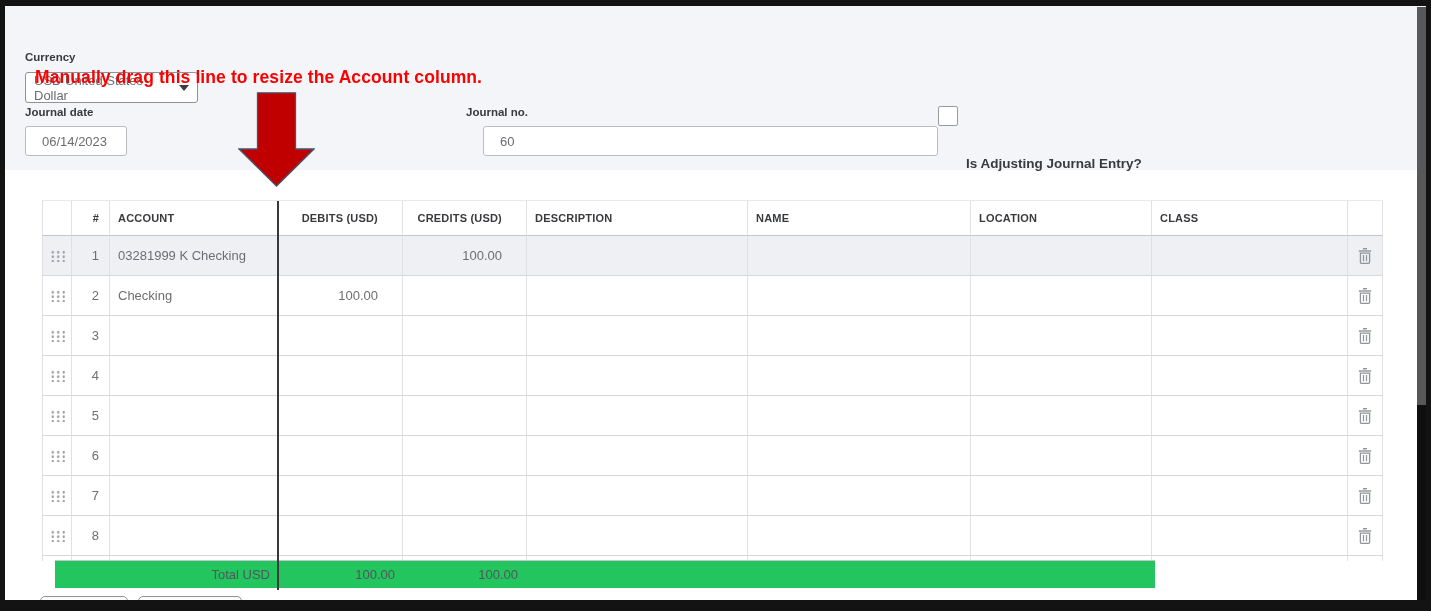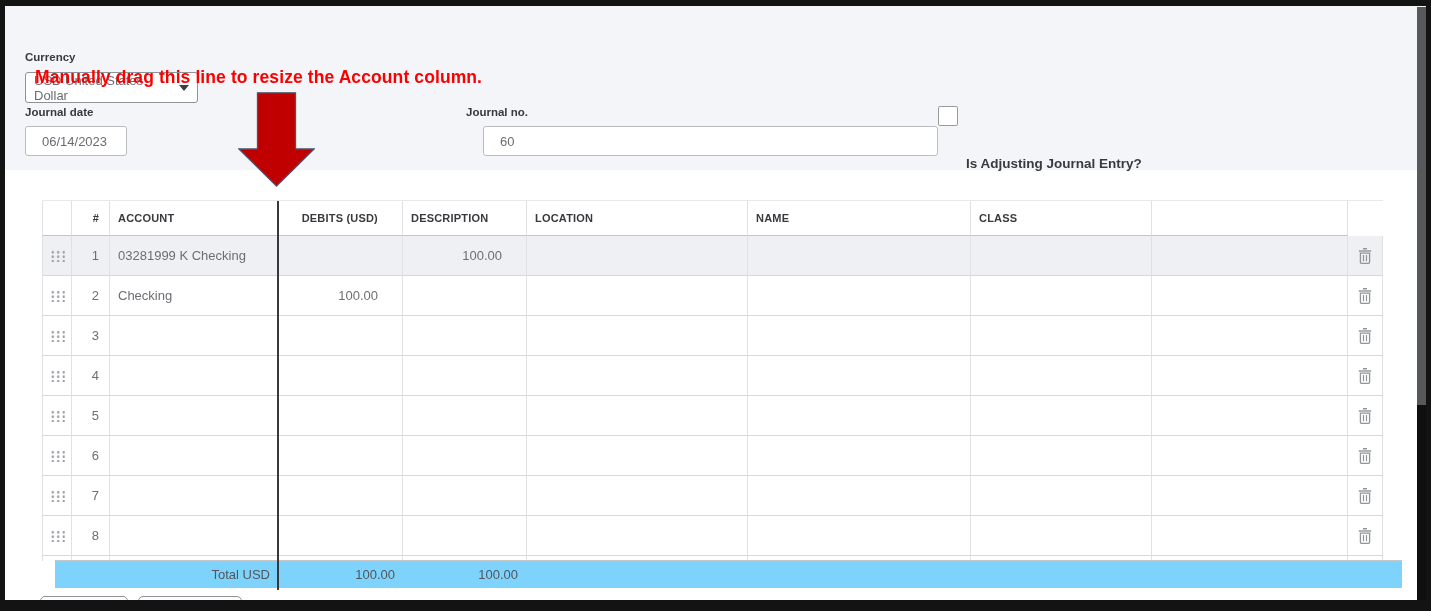--- a/index.html
+++ b/index.html
@@ -54,21 +54,21 @@
   .ar { justify-content:flex-end; padding-right:24px; }
   .c-num { justify-content:flex-end; padding-right:10px; }
   .c-drag { justify-content:center; cursor:grab; }
   .c-trash { justify-content:center; cursor:pointer; }
   .spacer .cell { height:5px; border-bottom:none; }
 
   .dots { width:16px; height:13px;
           background-image:radial-gradient(circle, #a0a3a8 1.2px, transparent 1.5px);
           background-size:5.5px 4.5px; background-position:1px 1px; }
 
-  .total-row { position:absolute; left:55px; top:560px; width:1347px; height:28px; background:#7dd3fc;
+  .total-row { position:absolute; left:55px; top:560px; width:1100px; height:28px; background:#22c55e;
                border-top:1px solid #c4c7cb; z-index:2; }
   .total-row span { position:absolute; top:6px; font-size:13px; color:#53565b; text-align:right; }
   .t-label { left:0; width:215px; }
   .t-deb { left:220px; width:120px; }
   .t-cred { left:343px; width:120px; }
 
   .partial-btn { position:absolute; top:596px; height:14px; background:#fcfcfc;
                  border:1px solid #8f9296; border-radius:5px 5px 0 0; z-index:10; }
   .pb1 { left:40px; width:88px; }
   .pb2 { left:138px; width:104px; }
@@ -100,23 +100,24 @@
     <path d="M19.5 0.8 H57.5 V57 H76 L38.5 94 L1 57 H19.5 Z" fill="#c00000" stroke="#44546a" stroke-width="1.3"></path>
   </svg>
   <div class="resize-line"></div>
 
   <div class="jtable">
     <div class="trow thead">
       <div class="cell c-drag"></div>
       <div class="cell c-num">#</div>
       <div class="cell al">ACCOUNT</div>
       <div class="cell ar">DEBITS (USD)</div>
+      <div class="cell ar">CREDITS (USD)</div>
       <div class="cell al">DESCRIPTION</div>
+      <div class="cell al">NAME</div>
       <div class="cell al">LOCATION</div>
-      <div class="cell al">NAME</div>
       <div class="cell al">CLASS</div>
       <div class="cell c-trash"></div>
     </div>
 
     <div class="trow drow selected">
       <div class="cell c-drag">
           <span class="dots"></span>
         </div>
       <div class="cell c-num">1</div>
       <div class="cell al">03281999 K Checking</div>

